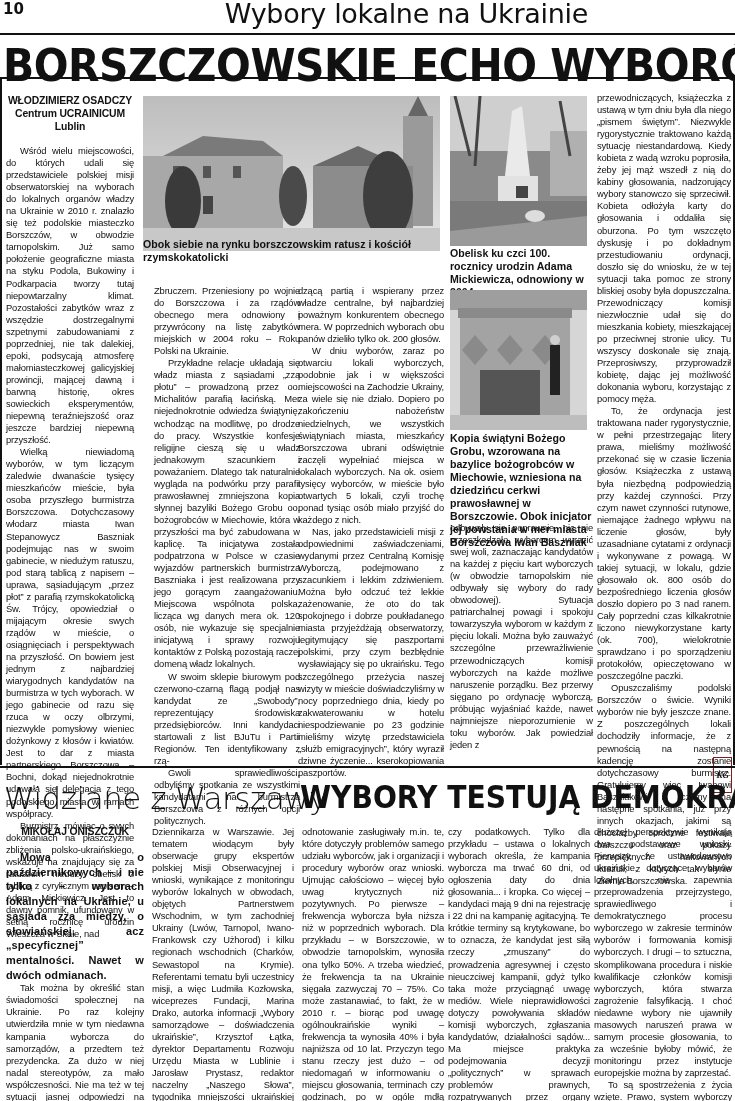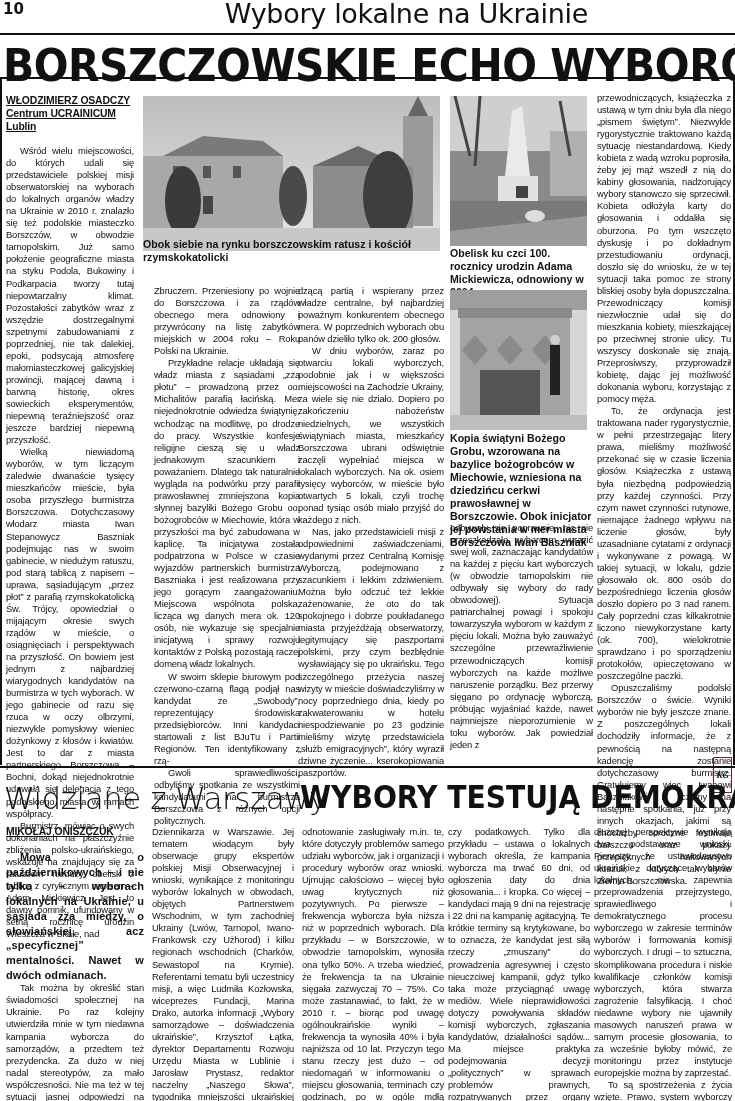--- a/index.html
+++ b/index.html
@@ -11,21 +11,21 @@
   .date-line { position: absolute; left: 3px; top: 17px; font-size: 11.5px; font-family: "DejaVu Sans", sans-serif; }
   .date-line b { font-weight: bold; }
   .section-title { position: absolute; right: 3px; top: -2px; font-size: 27px; font-family: "DejaVu Sans", sans-serif; letter-spacing: -0.3px; }
   .rule { position: absolute; left: 0; width: 735px; height: 2px; background: #111; }
 
   .headline1 { position: absolute; left: 3px; top: 40px; font-size: 44px; font-weight: bold; font-family: "DejaVu Sans", sans-serif; letter-spacing: -0.5px; white-space: nowrap; transform: scaleX(0.93); transform-origin: left; }
 
   .col { position: absolute; font-size: 9.4px; line-height: 12.05px; text-align: justify; font-family: "Liberation Sans", sans-serif; letter-spacing: -0.15px; }
   .col p { text-indent: 14px; }
   .col p.noind { text-indent: 0; }
-  .byline { font-weight: bold; font-size: 10.4px; line-height: 13px; text-align: left; margin-bottom: 12px; text-decoration: underline; }
+  .byline { font-weight: bold; font-size: 10.4px; line-height: 13px; text-align: center; margin-bottom: 12px; }
   .lead { font-weight: bold; font-size: 11px; line-height: 14.7px; letter-spacing: 0.1px; }
 
   .photo { position: absolute; background: #8a8a8a; overflow: hidden; }
   .caption { position: absolute; font-weight: bold; font-size: 10.6px; line-height: 13px; font-family: "Liberation Sans", sans-serif; }
 
   .kg { position: absolute; right: 3px; top: 757px; font-size: 9px; font-weight: bold; font-style: italic; border: 1px solid #7f1d1d; padding: 12px 2px; font-family: "Liberation Serif", serif; }
 
   .frame { position: absolute; left: 0; top: 77px; width: 735px; height: 688px; border-left: 2px solid #111; border-right: 2px solid #111; }
 
   .h2-left { position: absolute; left: 4px; top: 780px; font-size: 31px; font-family: "DejaVu Sans", sans-serif; font-weight: 300; letter-spacing: -0.5px; white-space: nowrap; }

